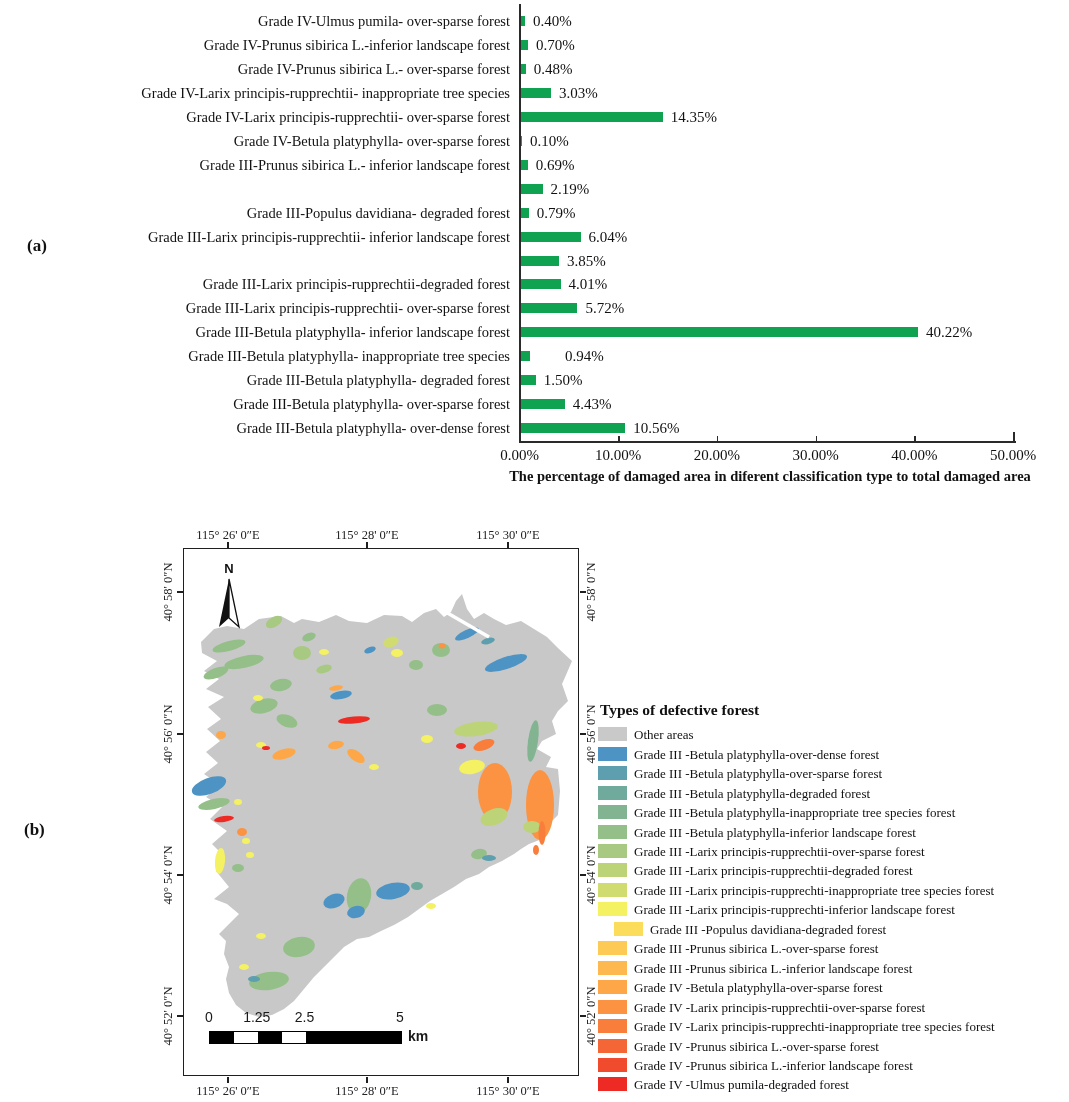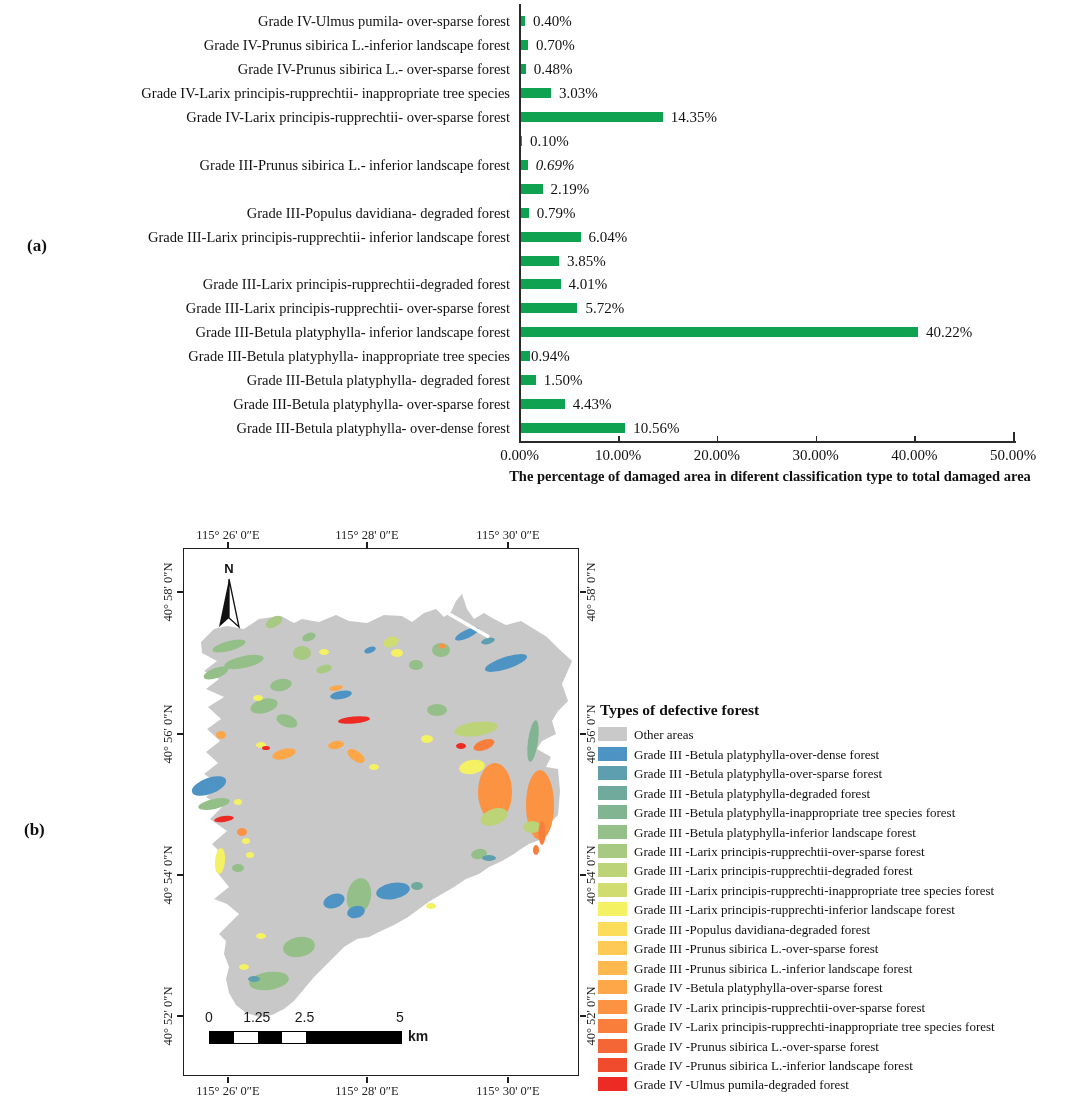--- a/index.html
+++ b/index.html
@@ -73,27 +73,28 @@
           <div class="lbl">Grade IV-Larix principis-rupprechtii- inappropriate tree species</div>
           <div class="bar" style="left: 521px; width: 29.9061px; background: rgb(15, 163, 81);"></div>
           <div class="val" style="left: 558.906px;">3.03%</div>
         </div>
         <div class="chart-row" style="top: 104.8px; width: 1069px;">
           <div class="lbl">Grade IV-Larix principis-rupprechtii- over-sparse forest</div>
           <div class="bar" style="left: 521px; width: 141.634px; background: rgb(15, 163, 81);"></div>
           <div class="val" style="left: 670.635px;">14.35%</div>
         </div>
         <div class="chart-row" style="top: 128.75px; width: 1069px;">
+          <div class="lbl">Grade IV-Betula platyphylla- over-sparse forest</div>
           <div class="bar" style="left: 521px; width: 1px; background: rgb(15, 163, 81);"></div>
           <div class="val" style="left: 529.987px;">0.10%</div>
         </div>
         <div class="chart-row" style="top: 152.7px; width: 1069px;">
           <div class="lbl">Grade III-Prunus sibirica L.- inferior landscape forest</div>
           <div class="bar" style="left: 521px; width: 6.8103px; background: rgb(15, 163, 81);"></div>
-          <div class="val" style="left: 535.81px; font-style: italic;">0.69%</div>
+          <div class="val" style="left: 535.81px;">0.69%</div>
         </div>
         <div class="chart-row" style="top: 176.65px; width: 1069px;">
           <div class="bar" style="left: 521px; width: 21.6153px; background: rgb(15, 163, 81);"></div>
           <div class="val" style="left: 550.615px;">2.19%</div>
         </div>
         <div class="chart-row" style="top: 200.6px; width: 1069px;">
           <div class="lbl">Grade III-Populus davidiana- degraded forest</div>
           <div class="bar" style="left: 521px; width: 7.7973px; background: rgb(15, 163, 81);"></div>
           <div class="val" style="left: 536.797px;">0.79%</div>
         </div>
@@ -117,21 +118,21 @@
           <div class="val" style="left: 585.456px;">5.72%</div>
         </div>
         <div class="chart-row" style="top: 320.35px; width: 1069px;">
           <div class="lbl">Grade III-Betula platyphylla- inferior landscape forest</div>
           <div class="bar" style="left: 521px; width: 396.971px; background: rgb(15, 163, 81);"></div>
           <div class="val" style="left: 925.971px;">40.22%</div>
         </div>
         <div class="chart-row" style="top: 344.3px; width: 932px;">
           <div class="lbl">Grade III-Betula platyphylla- inappropriate tree species</div>
           <div class="bar" style="left: 521px; width: 9.2778px; background: rgb(15, 163, 81);"></div>
-          <div class="val" style="left: 531px; text-align: center;">0.94%</div>
+          <div class="val" style="left: 565px; text-align: center;">0.94%</div>
         </div>
         <div class="chart-row" style="top: 368.25px; width: 1069px;">
           <div class="lbl">Grade III-Betula platyphylla- degraded forest</div>
           <div class="bar" style="left: 521px; width: 14.805px; background: rgb(15, 163, 81);"></div>
           <div class="val" style="left: 543.805px;">1.50%</div>
         </div>
         <div class="chart-row" style="top: 392.2px; width: 1069px;">
           <div class="lbl">Grade III-Betula platyphylla- over-sparse forest</div>
           <div class="bar" style="left: 521px; width: 43.7241px; background: rgb(15, 163, 81);"></div>
           <div class="val" style="left: 572.724px;">4.43%</div>
@@ -290,21 +291,21 @@
         <div class="legend-item" style="top: 725px;"><span class="sw" style="background: rgb(201, 201, 201);"></span><span class="tx">Other areas</span></div>
         <div class="legend-item" style="top: 744.45px;"><span class="sw" style="background: rgb(77, 148, 196);"></span><span class="tx">Grade III -Betula platyphylla-over-dense forest</span></div>
         <div class="legend-item" style="top: 763.9px;"><span class="sw" style="background: rgb(93, 159, 174);"></span><span class="tx">Grade III -Betula platyphylla-over-sparse forest</span></div>
         <div class="legend-item" style="top: 783.35px;"><span class="sw" style="background: rgb(111, 170, 156);"></span><span class="tx">Grade III -Betula platyphylla-degraded forest</span></div>
         <div class="legend-item" style="top: 802.8px;"><span class="sw" style="background: rgb(130, 180, 146);"></span><span class="tx">Grade III -Betula platyphylla-inappropriate tree species forest</span></div>
         <div class="legend-item" style="top: 822.25px;"><span class="sw" style="background: rgb(149, 191, 137);"></span><span class="tx">Grade III -Betula platyphylla-inferior landscape forest</span></div>
         <div class="legend-item" style="top: 841.7px;"><span class="sw" style="background: rgb(168, 201, 129);"></span><span class="tx">Grade III -Larix principis-rupprechtii-over-sparse forest</span></div>
         <div class="legend-item" style="top: 861.15px;"><span class="sw" style="background: rgb(189, 211, 120);"></span><span class="tx">Grade III -Larix principis-rupprechtii-degraded forest</span></div>
         <div class="legend-item" style="top: 880.6px;"><span class="sw" style="background: rgb(209, 220, 112);"></span><span class="tx">Grade III -Larix principis-rupprechti-inappropriate tree species forest</span></div>
         <div class="legend-item" style="top: 900.05px;"><span class="sw" style="background: rgb(244, 241, 99);"></span><span class="tx">Grade III -Larix principis-rupprechti-inferior landscape forest</span></div>
-        <div class="legend-item" style="top: 919.5px;"><span class="sw" style="background: rgb(251, 220, 91);"></span><span class="tx">Grade III -Populus davidiana-degraded forest</span></div>
+        <div class="legend-item" style="top: 919.5px; margin-left: 16px;"><span class="sw" style="background: rgb(251, 220, 91);"></span><span class="tx">Grade III -Populus davidiana-degraded forest</span></div>
         <div class="legend-item" style="top: 938.95px;"><span class="sw" style="background: rgb(252, 202, 85);"></span><span class="tx">Grade III -Prunus sibirica L.-over-sparse forest</span></div>
         <div class="legend-item" style="top: 958.4px;"><span class="sw" style="background: rgb(253, 185, 79);"></span><span class="tx">Grade III -Prunus sibirica L.-inferior landscape forest</span></div>
         <div class="legend-item" style="top: 977.85px;"><span class="sw" style="background: rgb(253, 167, 73);"></span><span class="tx">Grade IV -Betula platyphylla-over-sparse forest</span></div>
         <div class="legend-item" style="top: 997.3px;"><span class="sw" style="background: rgb(251, 147, 67);"></span><span class="tx">Grade IV -Larix principis-rupprechtii-over-sparse forest</span></div>
         <div class="legend-item" style="top: 1016.75px;"><span class="sw" style="background: rgb(249, 126, 60);"></span><span class="tx">Grade IV -Larix principis-rupprechti-inappropriate tree species forest</span></div>
         <div class="legend-item" style="top: 1036.2px;"><span class="sw" style="background: rgb(245, 102, 54);"></span><span class="tx">Grade IV -Prunus sibirica L.-over-sparse forest</span></div>
         <div class="legend-item" style="top: 1055.65px;"><span class="sw" style="background: rgb(241, 75, 46);"></span><span class="tx">Grade IV -Prunus sibirica L.-inferior landscape forest</span></div>
         <div class="legend-item" style="top: 1075.1px;"><span class="sw" style="background: rgb(237, 43, 36);"></span><span class="tx">Grade IV -Ulmus pumila-degraded forest</span></div>
       </div>
   </section>

